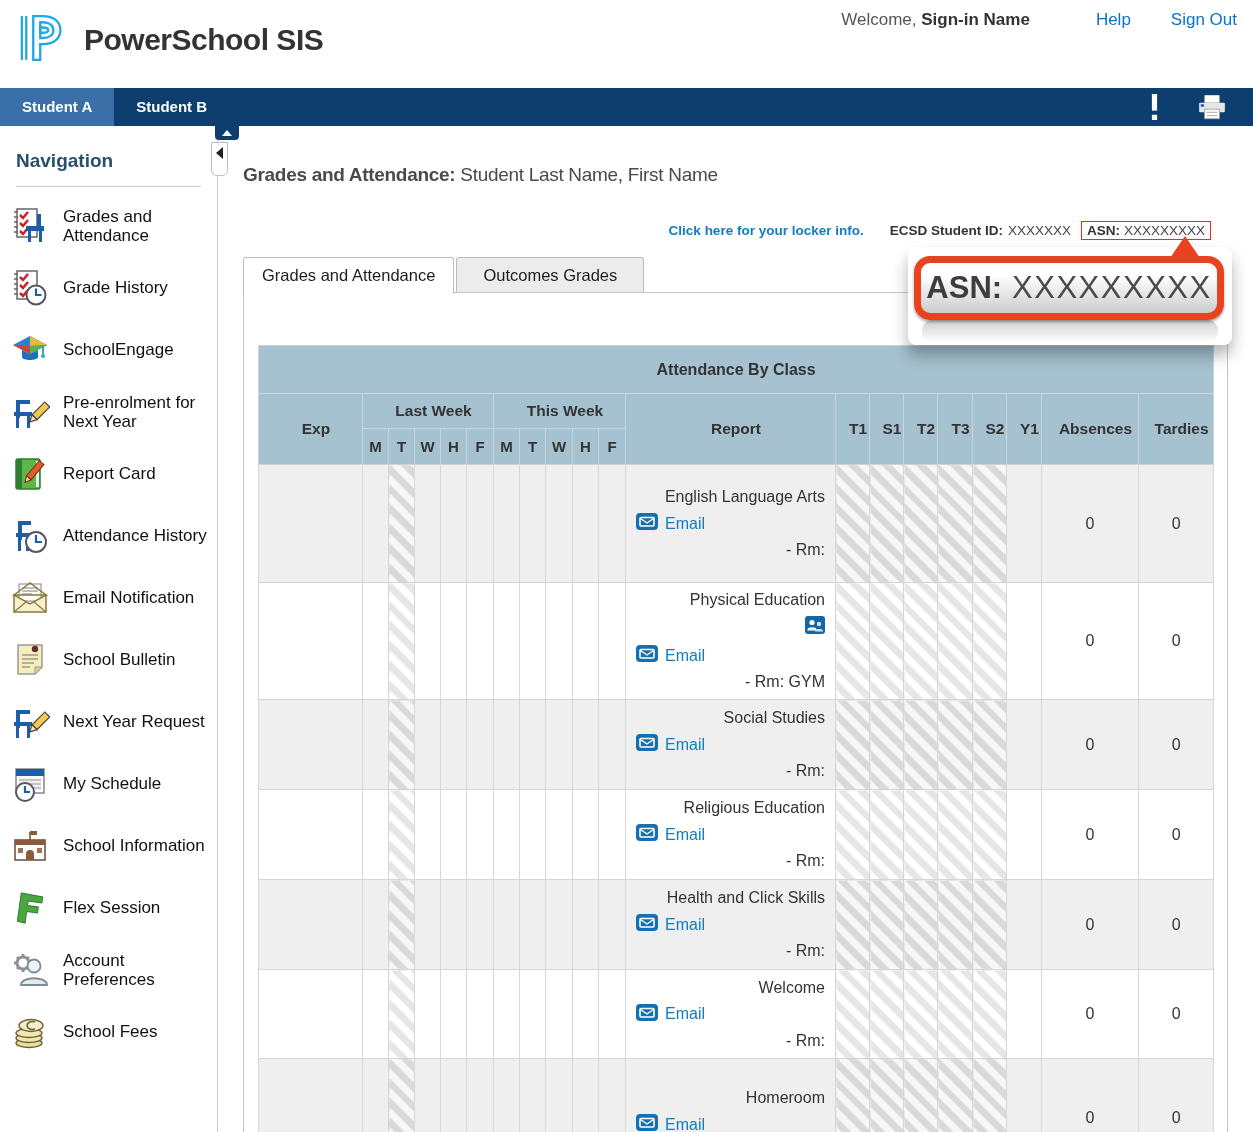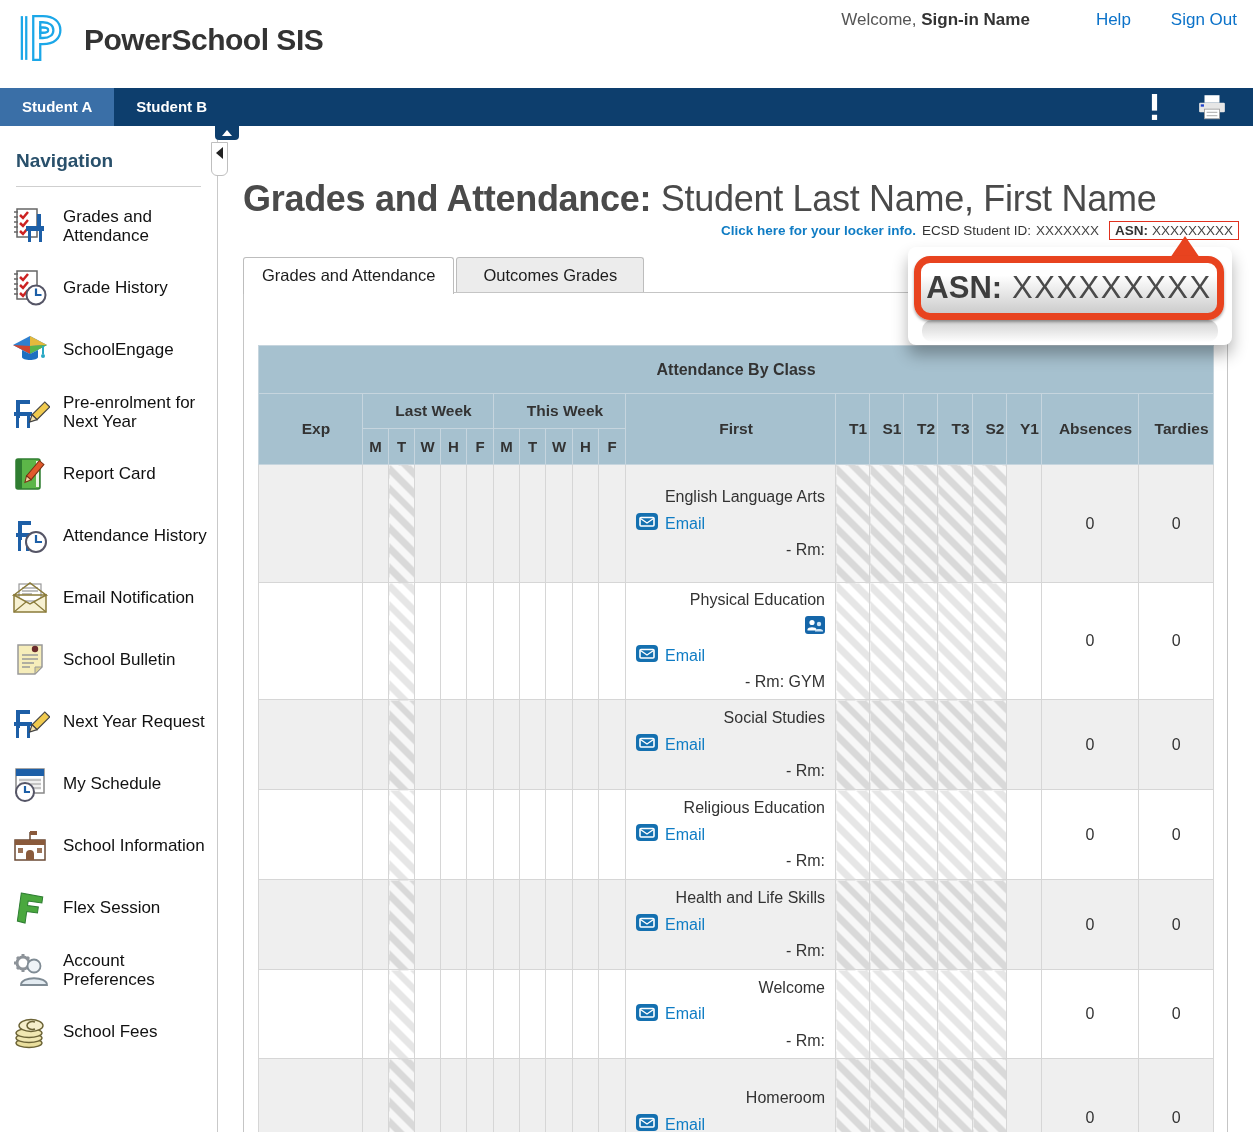--- a/index.html
+++ b/index.html
@@ -36,26 +36,26 @@
   
   .sidebar { position:absolute; left:0; top:126px; width:218px; height:1006px; background:#fff; border-right:1px solid #c9c9c9; }
   .nav-title { margin:24px 0 0 16px; font-size:19px; font-weight:bold; color:#29506b; }
   .nav-divider { margin:14px 16px 0 16px; border:none; border-top:1px solid #cfcfcf; }
   .nav-items { margin-top:8px; }
   .nav-item { display:flex; align-items:center; height:62px; padding-left:10px; gap:13px; cursor:pointer; }
   .nav-icon { width:40px; height:40px; flex:0 0 40px; display:flex; align-items:center; justify-content:center; }
   .nav-label { font-size:17px; color:#111; line-height:1.12; max-width:148px; }
 
   
-  .page-title { position:absolute; left:243px; top:178px; font-size:36px; color:#4a4a4a; letter-spacing:-0.3px; white-space:nowrap; }
+  .page-title { position:absolute; left:243px; top:164px; font-size:19px; color:#4a4a4a; letter-spacing:-0.3px; white-space:nowrap; }
   .page-title b { font-weight:bold; }
 
-  .info-line { position:absolute; right:14px; top:221px; display:flex; align-items:center; font-size:13.5px; white-space:nowrap; }
+  .info-line { position:absolute; right:42px; top:221px; display:flex; align-items:center; font-size:13.5px; white-space:nowrap; }
   .locker-link { color:#0f7cc4; font-weight:bold; text-decoration:none; cursor:pointer; }
-  .ecsd-label { font-weight:normal; color:#333; margin-left:6px; }
+  .ecsd-label { font-weight:bold; color:#333; margin-left:26px; }
   .ecsd-value { color:#444; margin-left:5px; }
   .asn-inline-box { margin-left:10px; border:1px solid #e0301e; padding:1px 5px; display:flex; gap:4px; }
   .asn-inline-box .lbl { font-weight:bold; color:#333; }
   .asn-inline-box .val { color:#444; }
 
   
   .main-tabs { position:absolute; left:243px; top:257px; display:flex; gap:2px; z-index:3; }
   .main-tab { height:35px; line-height:34px; padding:0 26px; font-size:16.5px; color:#1d1d1d;
     background:#ececec; border:1px solid #bdbdbd; border-bottom:none; border-radius:3px 3px 0 0; cursor:pointer; }
   .main-tab.active { background:#fff; height:37px; z-index:4; position:relative; padding:0 18px; }
@@ -431,21 +431,21 @@
         <col style="width:75px">
     </colgroup>
     <thead>
       <tr class="tbl-title">
         <th colspan="20">Attendance By Class</th>
       </tr>
       <tr class="grp-row">
         <th rowspan="2">Exp</th>
         <th colspan="5">Last Week</th>
         <th colspan="5">This Week</th>
-        <th rowspan="2">First</th>
+        <th rowspan="2">Report</th>
         <th rowspan="2">T1</th>
         <th rowspan="2">S1</th>
         <th rowspan="2">T2</th>
         <th rowspan="2">T3</th>
         <th rowspan="2">S2</th>
         <th rowspan="2">Y1</th>
         <th rowspan="2">Absences</th>
         <th rowspan="2">Tardies</th>
       </tr>
       <tr class="day-row">
@@ -621,21 +621,21 @@
           <td></td>
           <td></td>
           <td></td>
         <td></td>
           <td></td>
           <td></td>
           <td></td>
           <td></td>
         <td class="course-cell">
           <div class="course-inner">
-            <span class="course-name">Health and Life Skills</span>
+            <span class="course-name">Health and Click Skills</span>
             <span class="email-line">
               <span><svg width="22" height="17" viewBox="0 0 22 17">
                     <rect width="22" height="17" rx="4" fill="#1470b0"></rect>
                     <rect x="4" y="4.5" width="14" height="8.5" rx="1" fill="none" stroke="#fff" stroke-width="1.6"></rect>
                     <path d="M4.5 5.5 11 10l6.5-4.5" fill="none" stroke="#fff" stroke-width="1.4"></path>
                   </svg></span>
               <a class="email-link">Email</a>
             </span>
             <span class="room-line">- Rm:</span>
           </div>

